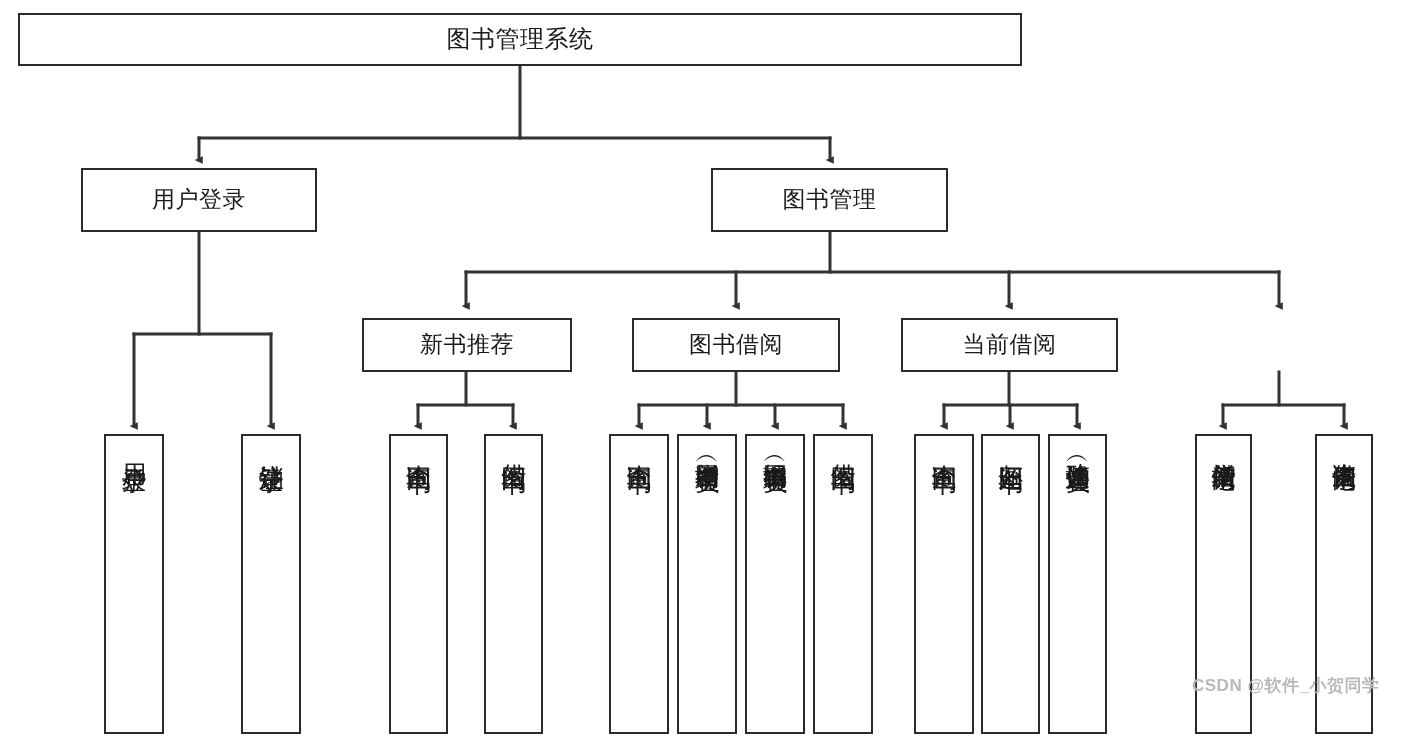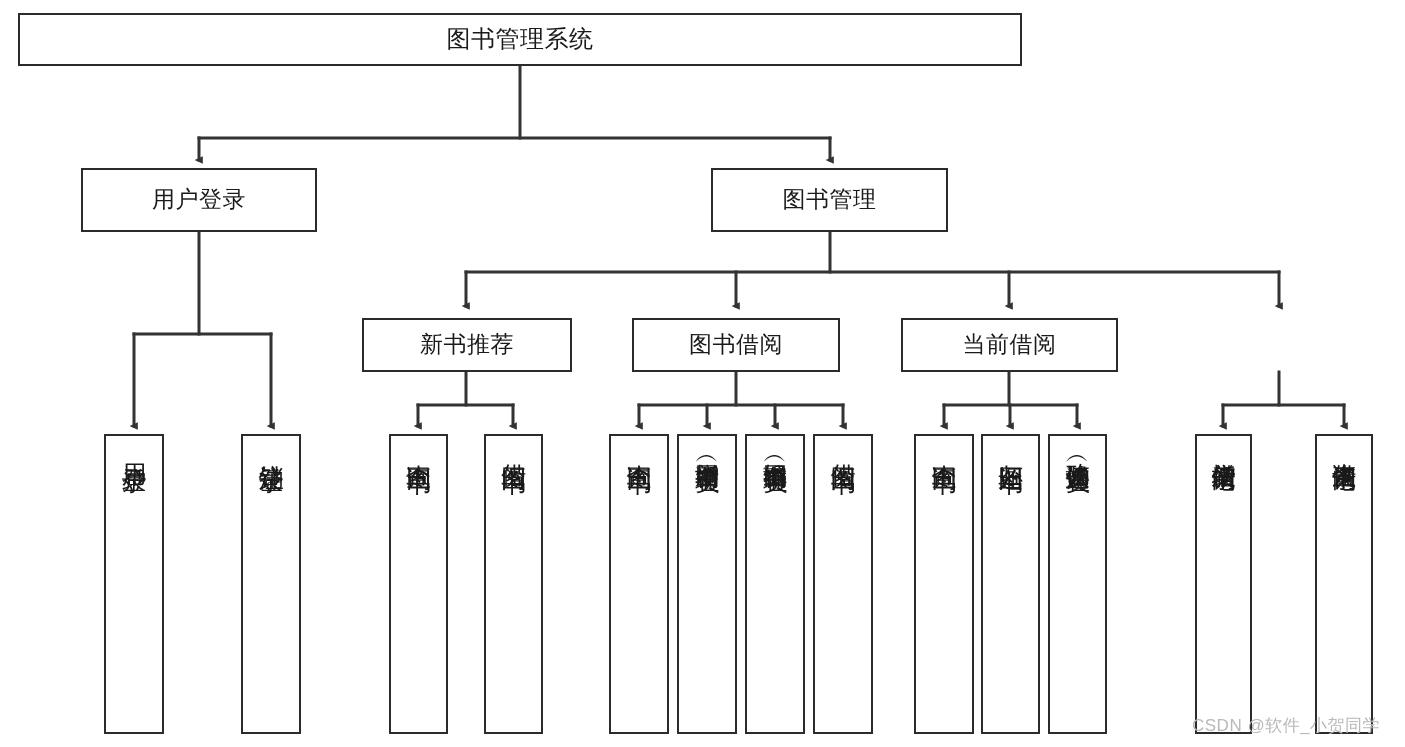--- a/index.html
+++ b/index.html
@@ -64,25 +64,26 @@
     letter-spacing: 2px;
     white-space: pre;
   }
   .node.leaf.tall-text .node-label {
     font-size: 24px;
     letter-spacing: 1px;
   }
   #watermark {
     position: absolute;
     left: 1192px;
-    top: 714px;
+    top: 674px;
     font-size: 17px;
     color: #b9b9b9;
     white-space: nowrap;
     letter-spacing: 0.5px;
+    font-weight: bold;
   }
 </style>
 </head>
 <body>
 
 <div id="diagram-root">
 
   <svg id="edge-layer" viewBox="0 0 1405 747" width="1405" height="747" xmlns="http://www.w3.org/2000/svg">
     <defs>
       <marker id="arrowhead" markerWidth="9" markerHeight="9" refX="4.2" refY="4.2" orient="auto" markerUnits="userSpaceOnUse">

